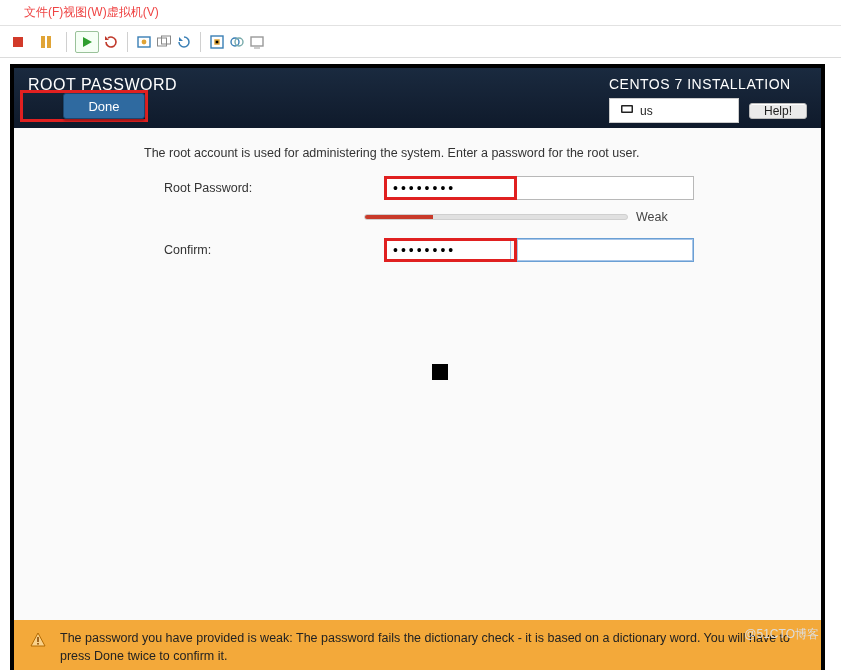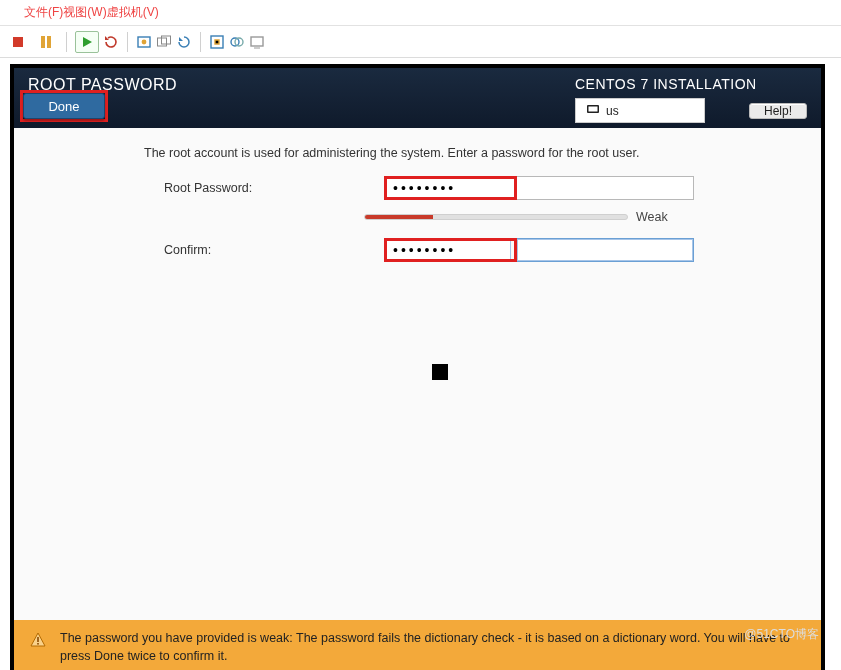--- a/index.html
+++ b/index.html
@@ -24,22 +24,22 @@
   .vm-frame { margin: 6px 10px 0 10px; width: 815px; height: 615px; background: #000; position: relative; }
   .installer { position: absolute; inset: 4px; background: #fff; display: flex; flex-direction: column; }
 
   
   .hdr { height: 60px; background: linear-gradient(180deg, #1a2a3f 0%, #0f1a2b 100%); color: #fff; position: relative; display: flex; align-items: flex-start; padding: 8px 14px 0 14px; }
   .hdr-title { font-size: 16px; letter-spacing: .5px; font-weight: 400; }
   .hdr-right { margin-left: auto; }
   .hdr-brand { font-size: 14px; letter-spacing: .5px; }
   .hdr-widgets { display: flex; gap: 10px; margin-top: 6px; align-items: center; }
   .kb-box { background: #fff; color: #222; display: flex; align-items: center; gap: 6px; height: 25px; padding: 0 10px; width: 130px; border: 1px solid #ccc; font-size: 12px; }
-  .help-btn { background: #eaeaea; color: #222; border: 1px solid #bbb; height: 16px; padding: 0 14px; font-size: 12px; border-radius: 3px; display: flex; align-items: center; box-shadow: inset 0 1px 0 #fff; cursor: pointer; margin-left: 34px; }
-  .done-wrap { position: absolute; left: 6px; top: 22px; border: 3px solid #e02020; }
+  .help-btn { background: #eaeaea; color: #222; border: 1px solid #bbb; height: 16px; padding: 0 14px; font-size: 12px; border-radius: 3px; display: flex; align-items: center; box-shadow: inset 0 1px 0 #fff; cursor: pointer; }
+  .done-wrap { position: absolute; left: 6px; top: 22px; border: 3px solid #e02020; padding-left: 40px; }
   .done-btn { background: #2f6aa0; color: #fff; border: 1px solid #1c476f; height: 26px; width: 82px; display: flex; align-items: center; justify-content: center; font-size: 13px; border-radius: 3px; cursor: pointer; box-shadow: 0 2px 2px rgba(0,0,0,.3); }
 
   
   .body { flex: 1; background: #fafafa; padding: 18px 20px 28px 130px; color: #333; position: relative; }
   .intro { font-size: 12.5px; margin-bottom: 16px; color: #333; }
   .form-row { display: flex; align-items: center; margin-bottom: 10px; margin-left: 20px; }
   .form-row label { width: 220px; font-size: 12.5px; color: #333; }
   .pw-input { width: 310px; height: 24px; border: 1px solid #b8b8b8; background: #fff; padding: 0 8px; font-size: 14px; letter-spacing: 3px; }
   .pw-hi { outline: 3px solid #e02020; outline-offset: -3px; width: 133px; border-right: none; }
   .pw-hi + .pw-rest { width: 177px; border-left: none; height: 24px; border: 1px solid #b8b8b8; background: #fff; border-left: 0; }

